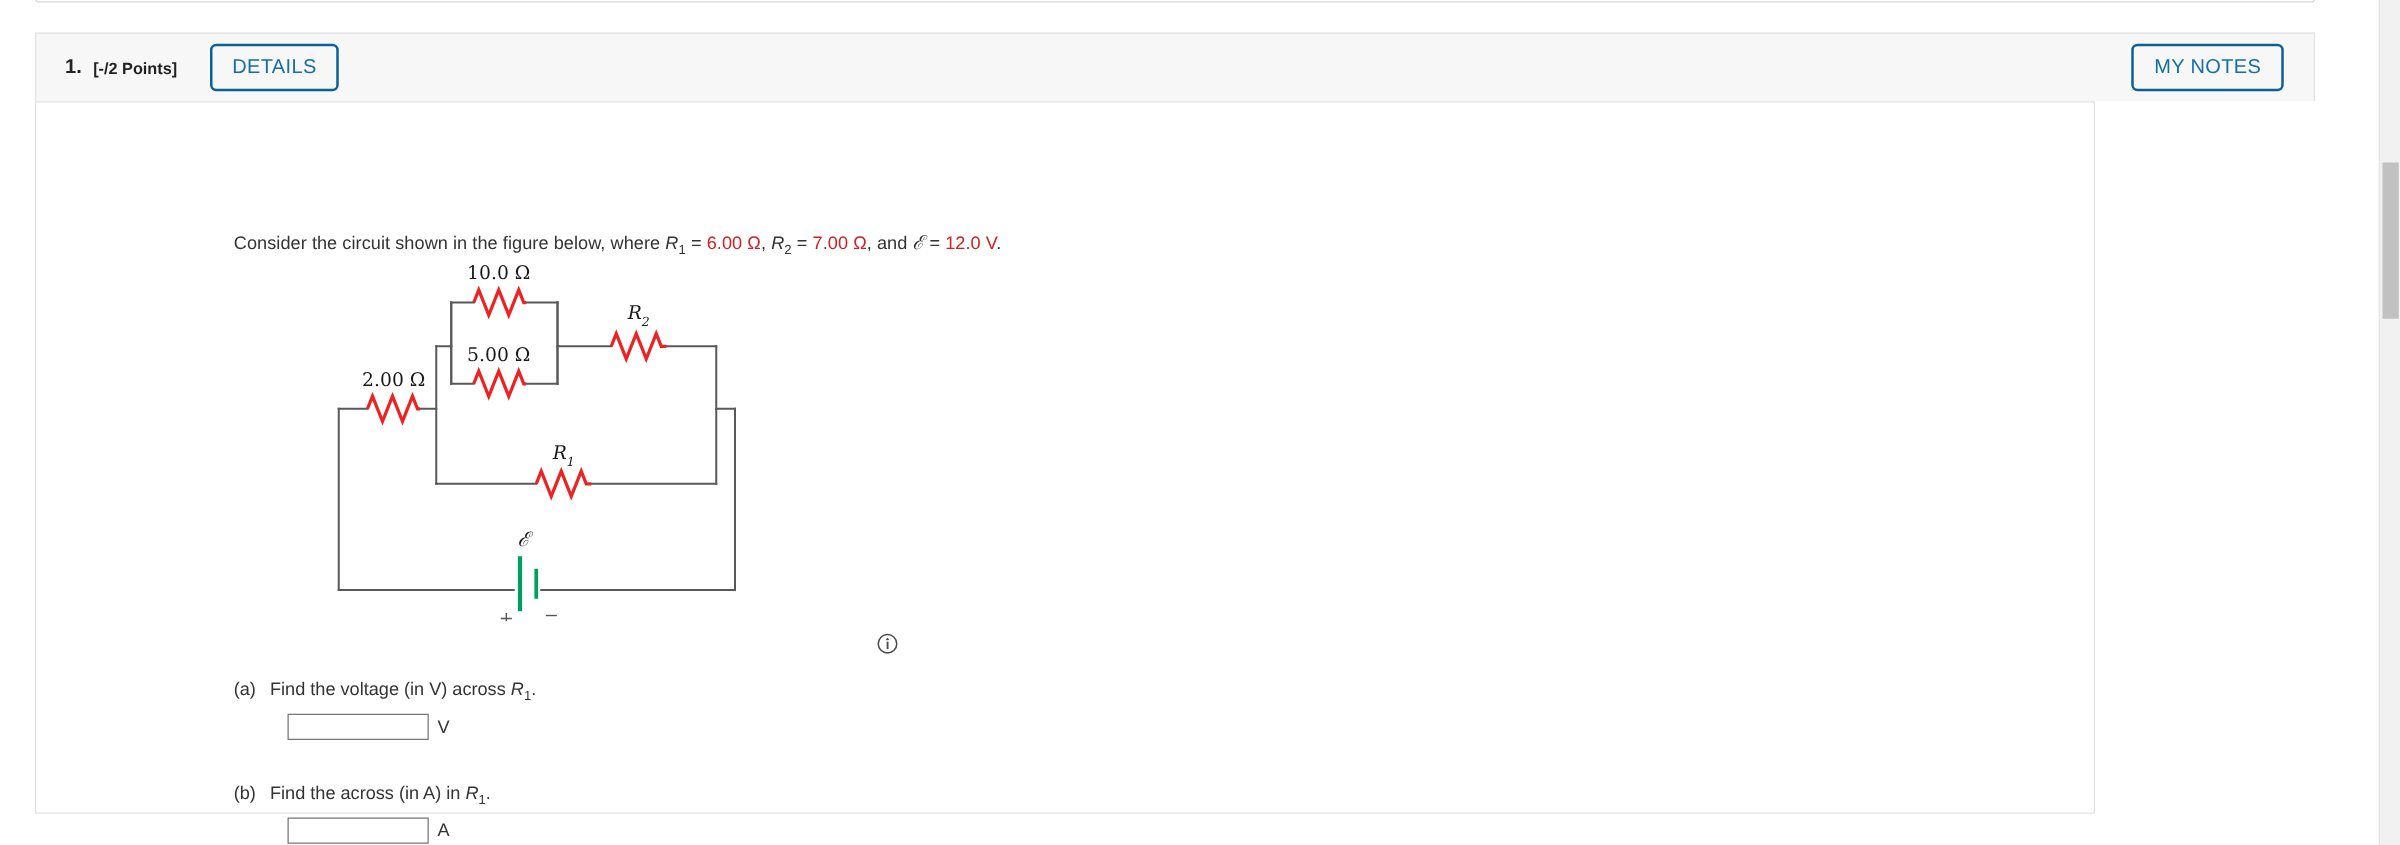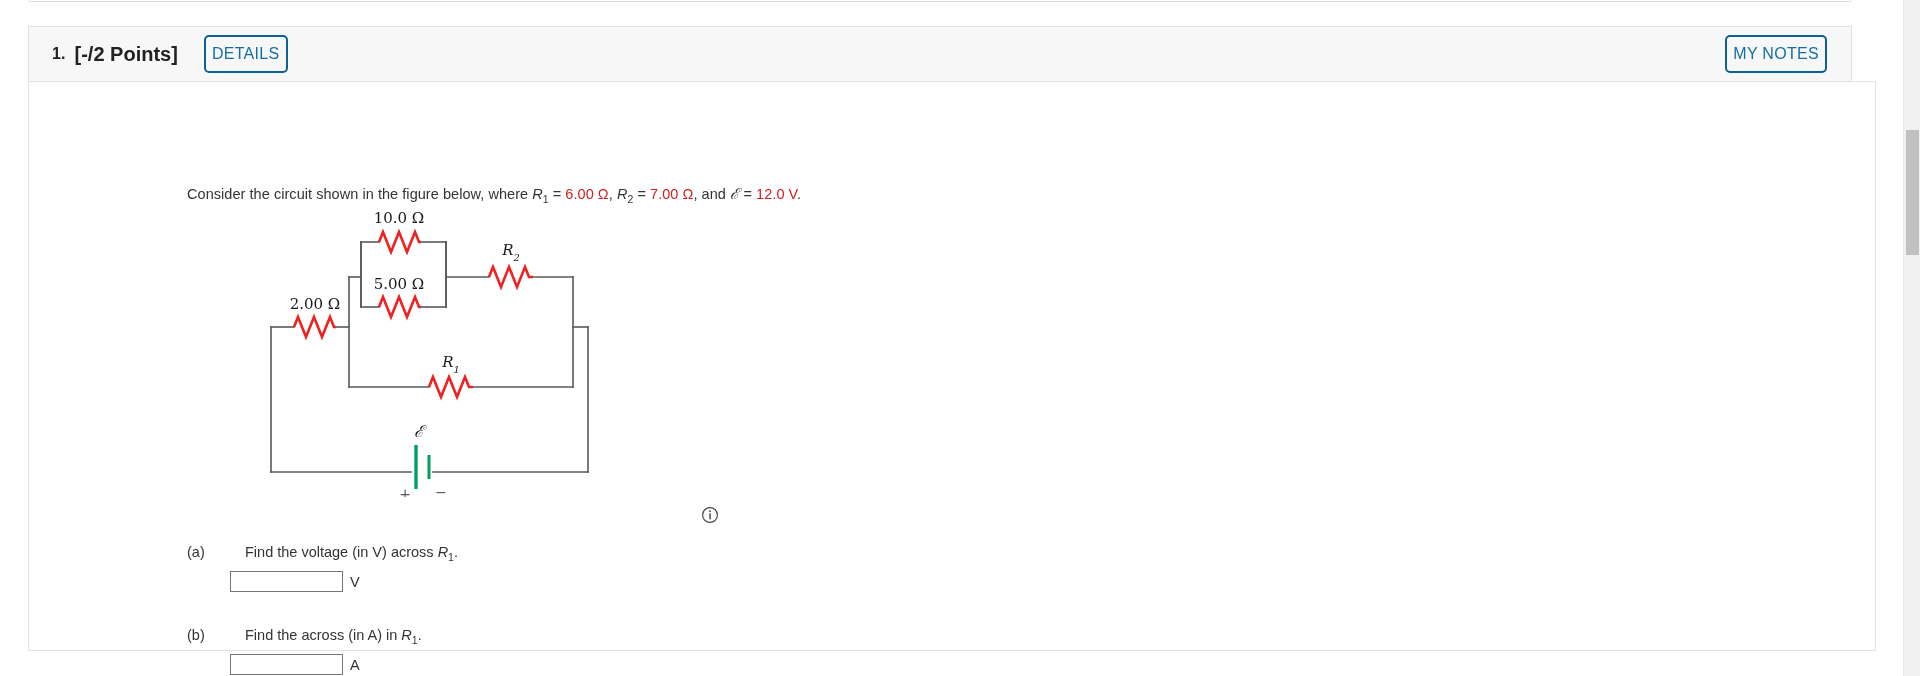--- a/index.html
+++ b/index.html
@@ -52,35 +52,35 @@
     margin-left: 23px;
     font-size: 16px;
     font-weight: bold;
     color: #222;
     letter-spacing: 0.1px;
     white-space: nowrap;
   }
 
   .q-points {
     margin-left: 9px;
-    font-size: 20px;
+    font-size: 13px;
     font-weight: bold;
     color: #222;
     white-space: nowrap;
   }
 
   .btn {
     border: 2px solid #0c6096;
     border-radius: 5px;
     background: #f7f7f7;
     color: #136fa5;
     font-size: 16px;
     font-family: "Liberation Sans", sans-serif;
     letter-spacing: 0.3px;
-    padding: 0 6px;
+    padding: 0 16px;
     height: 38px;
     line-height: 34px;
     cursor: pointer;
     white-space: nowrap;
     box-sizing: border-box;
     display: inline-block;
   }
 
   .btn-details {
     margin-left: 26px;
@@ -93,21 +93,21 @@
     gap: 14px;
     align-items: center;
     border-radius: 17px;
   }
 
   
   .q-body {
     position: absolute;
     left: 28px;
     top: 81px;
-    width: 1848px;
+    width: 1648px;
     height: 570px;
     background: #ffffff;
     border: 1px solid #e2e2e2;
     box-sizing: border-box;
   }
 
   .q-inner {
     position: absolute;
     left: 56px;
     top: 0px;
@@ -162,21 +162,21 @@
 
   .part-label {
     position: absolute;
     left: 102px;
     top: 0;
     font-size: 14.5px;
     color: #333;
   }
   .part-text {
     position: absolute;
-    left: 160px;
+    left: 131px;
     top: 0;
     font-size: 14.5px;
     color: #333;
     white-space: nowrap;
   }
   .part-text i { font-style: italic; }
   .part-text sub { font-size: 10.5px; }
 
   .answer-row {
     position: absolute;

